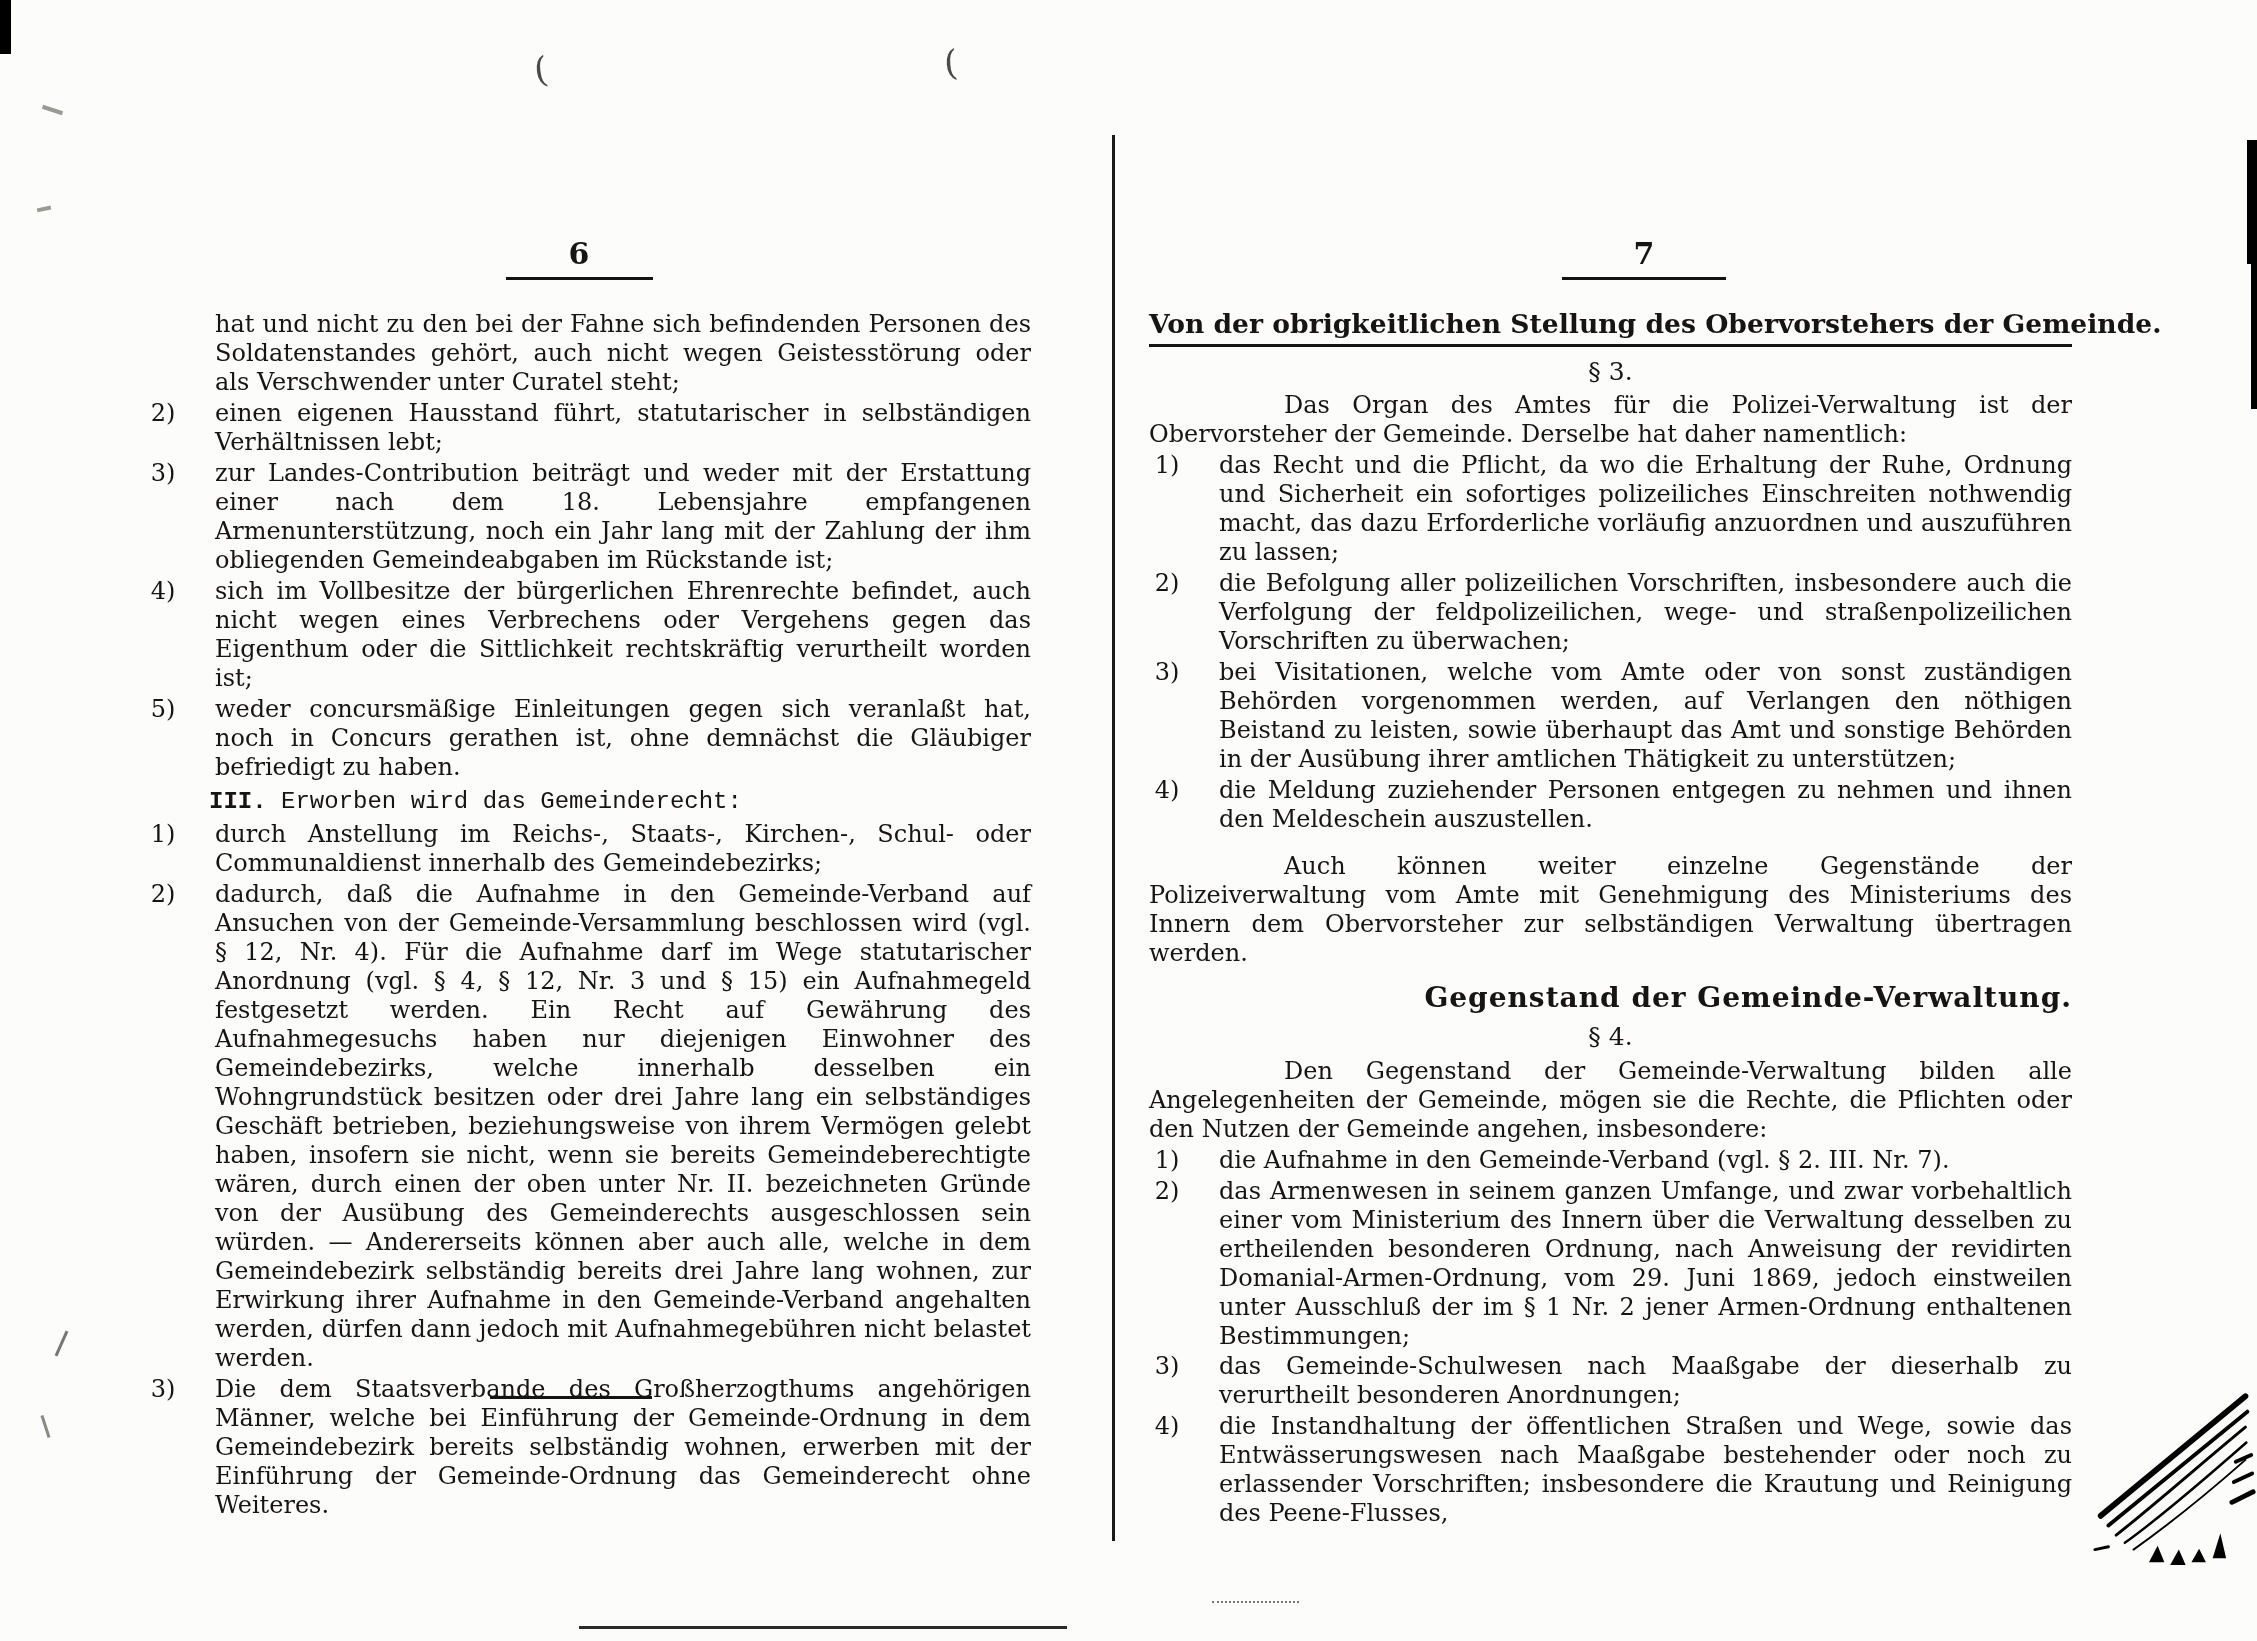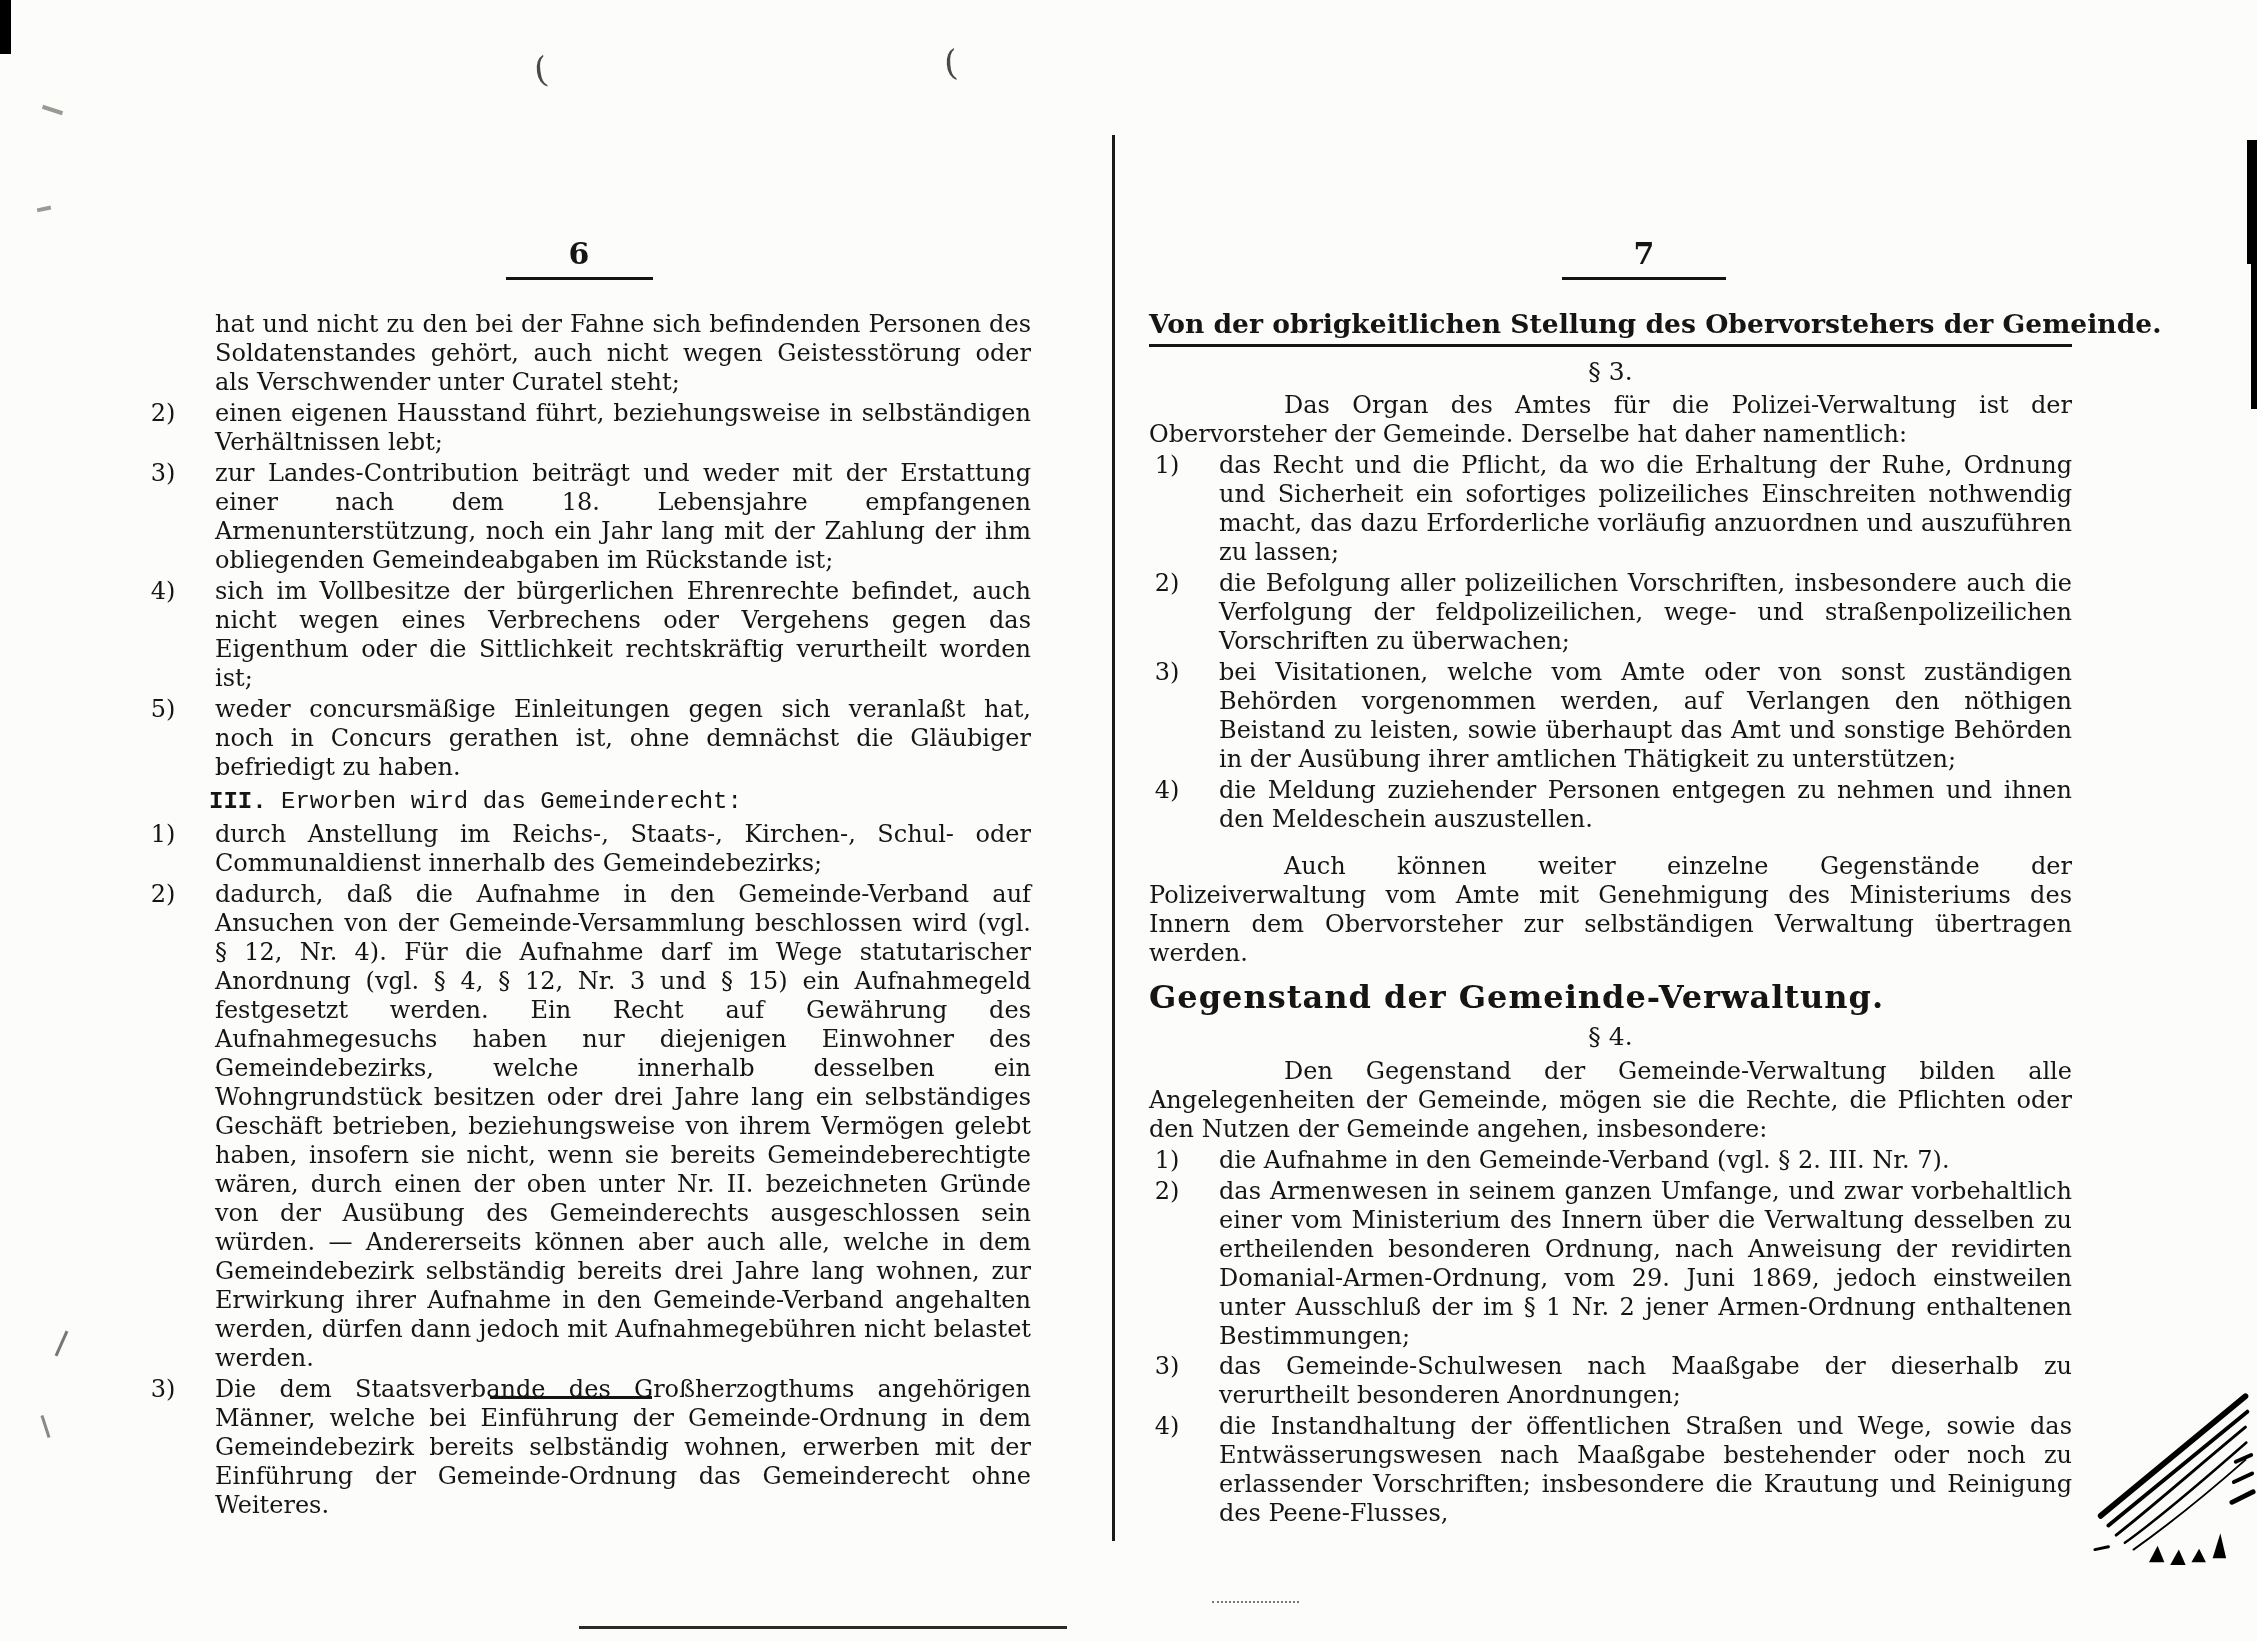--- a/index.html
+++ b/index.html
@@ -22,21 +22,21 @@
   .marker{position:absolute;left:5.8px;top:0;}
   .sect-head{margin:5.8px 0 3.9px 0;text-indent:64px;font-family:Liberation Mono, monospace;}
   .sect-head .roman{font-weight:bold;}
   .main-heading{
     font-weight:bold;font-size:26.6px;line-height:33px;text-align:right;
     white-space:nowrap;border-bottom:3.4px solid #151515;padding-bottom:3.9px;margin-bottom:5.8px;
   }
   .para-mark{text-align:center;font-size:25px;margin:9.7px 0 5.8px 0;}
   .intro{text-indent:135px;}
   .closing{text-indent:135px;margin-top:18px;}
-  .sub-heading{font-weight:bold;font-size:32px;text-align:left;margin:15.4px 0 1.9px 0;letter-spacing:1px;}
+  .sub-heading{font-weight:bold;font-size:28px;text-align:right;margin:15.4px 0 1.9px 0;letter-spacing:1px;}
   #left-end-rule{position:absolute;left:490px;top:1396px;width:162px;height:3.4px;background:#141414;}
   #page-divider{position:absolute;left:1112px;top:135px;width:2.9px;height:1406px;background:#1b1b1b;}
   .artifact{position:absolute;background:#000;}
   .pen-mark{position:absolute;color:#4a4a4a;font-size:35px;font-family:"DejaVu Serif",serif;}
   .pencil{position:absolute;background:#9a9a95;}
   #doodle{position:absolute;left:2093px;top:1369px;}
   #bottom-scanline{position:absolute;left:579px;top:1626px;width:488px;height:2.9px;background:#2a2a2a;}
   #bottom-dots{position:absolute;left:1212px;top:1601px;width:87px;border-top:2.9px dotted #777;}
 </style>
 </head>
@@ -80,21 +80,21 @@
   <div class="pageno-rule"></div>
 </div>
 
 <div id="left-body" class="page-body">
   <div class="hang">
     <span>hat und nicht zu den bei der Fahne sich befindenden Personen des Soldatenstandes gehört, auch nicht wegen Geistesstörung oder als Verschwender unter Curatel steht;</span>
   </div>
 
   <div class="item">
     <span class="marker">2)</span>
-    <span>einen eigenen Hausstand führt, beziehungsweise in selbständigen Verhältnissen lebt;</span>
+    <span>einen eigenen Hausstand führt, statutarischer in selbständigen Verhältnissen lebt;</span>
   </div>
   <div class="item">
     <span class="marker">3)</span>
     <span>zur Landes-Contribution beiträgt und weder mit der Erstattung einer nach dem 18. Lebensjahre empfangenen Armenunterstützung, noch ein Jahr lang mit der Zahlung der ihm obliegenden Gemeindeabgaben im Rückstande ist;</span>
   </div>
   <div class="item">
     <span class="marker">4)</span>
     <span>sich im Vollbesitze der bürgerlichen Ehrenrechte befindet, auch nicht wegen eines Verbrechens oder Vergehens gegen das Eigenthum oder die Sittlichkeit rechtskräftig verurtheilt worden ist;</span>
   </div>
   <div class="item">

